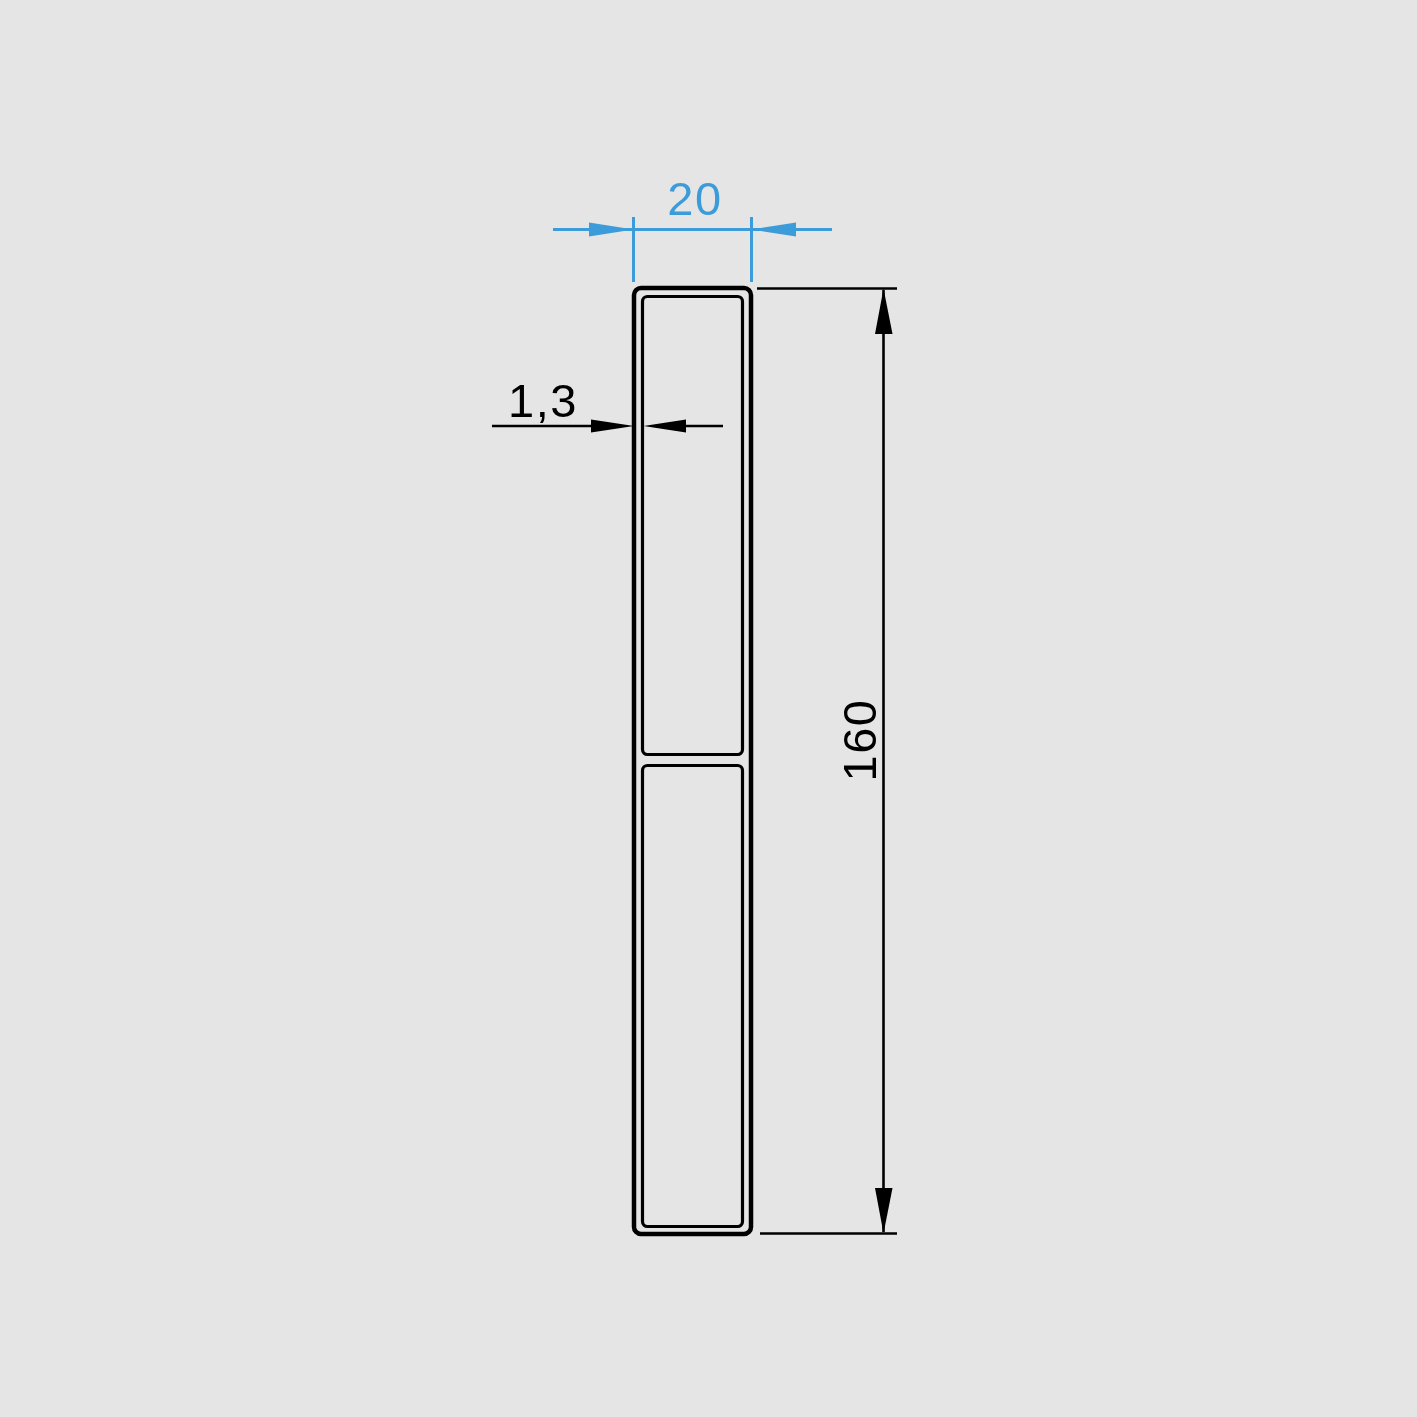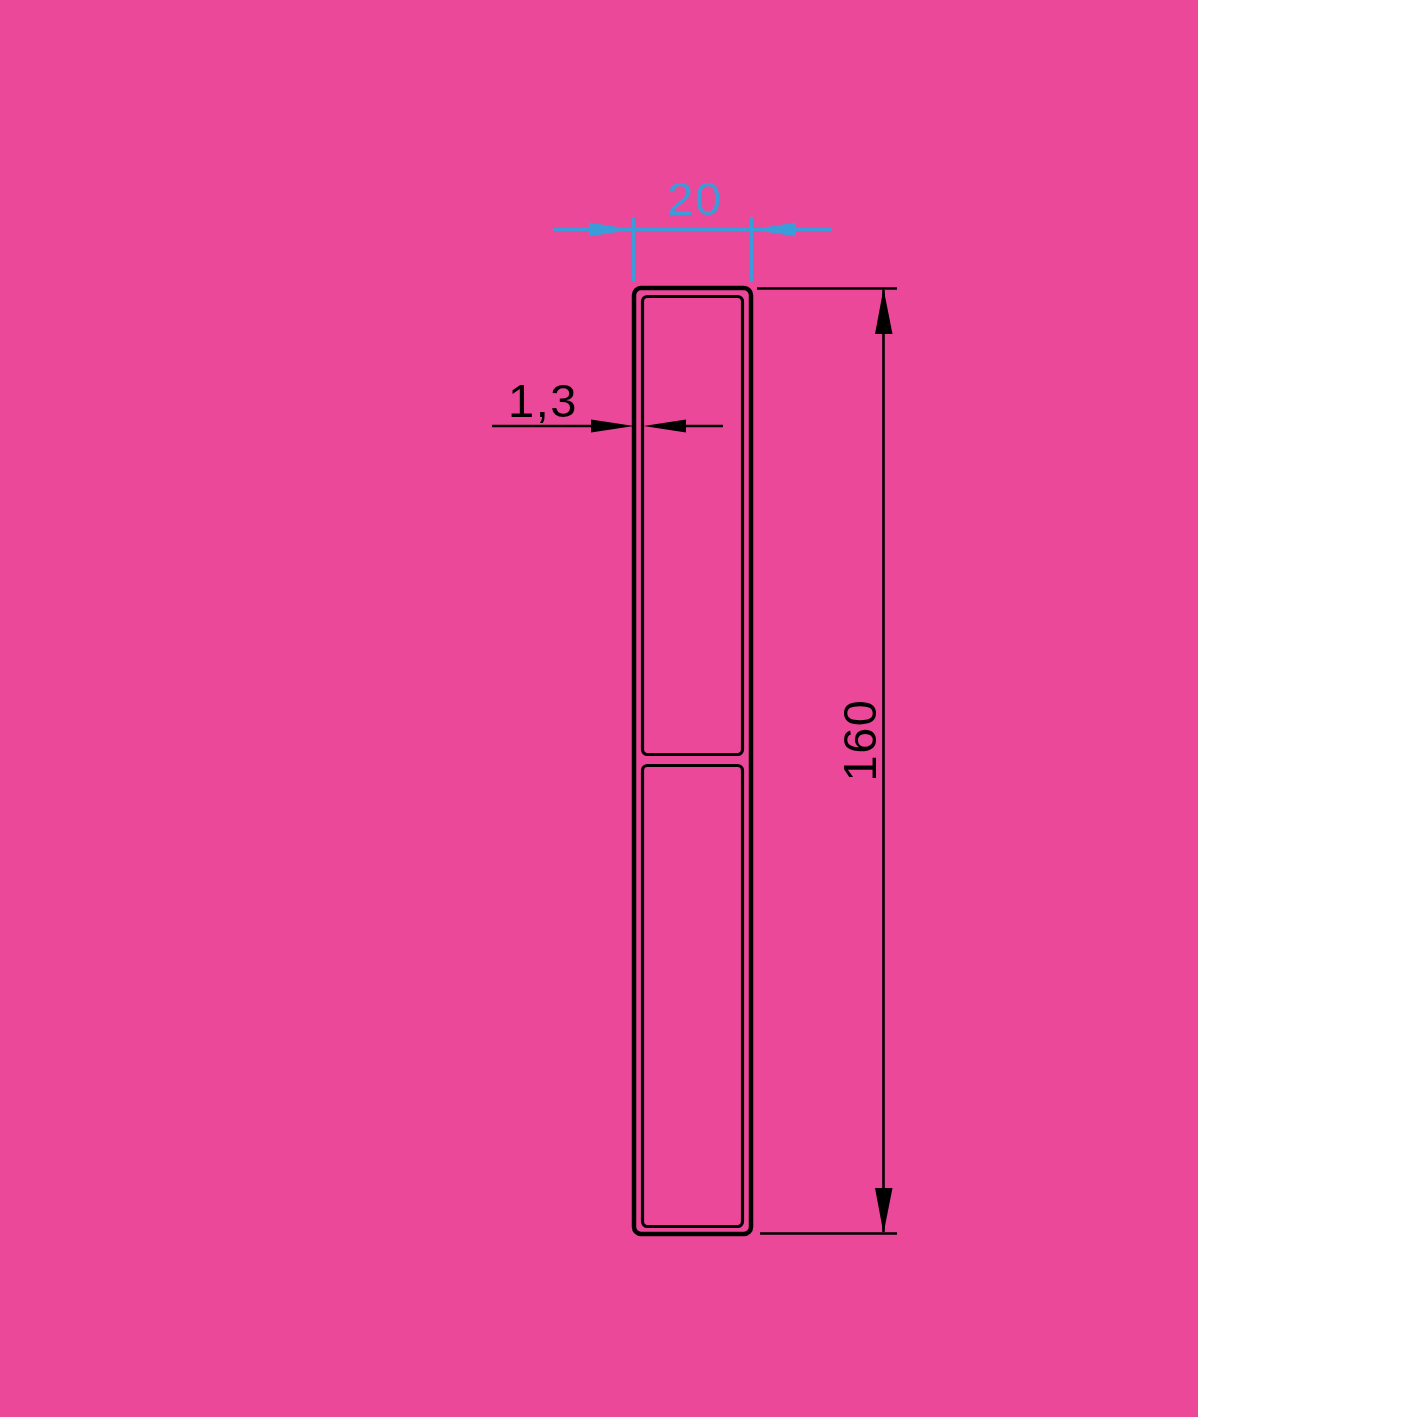--- a/index.html
+++ b/index.html
@@ -2,23 +2,23 @@
 <html><head>
 <meta charset="utf-8">
 <style>
   html, body {
     margin: 0;
     padding: 0;
     background: #ffffff;
   }
   .canvas {
     position: relative;
-    width: 1198px;
+    width: 1417px;
     height: 1417px;
-    background: #ec4899;
+    background: #e5e5e5;
     overflow: hidden;
     font-family: "Liberation Sans", sans-serif;
   }
   svg text {
     font-family: "Liberation Sans", sans-serif;
     font-weight: 400;
     letter-spacing: 1.5px;
   }
   .dim-text-blue { fill: #3b9cd9; }
   .dim-text-black { fill: #000000; }

